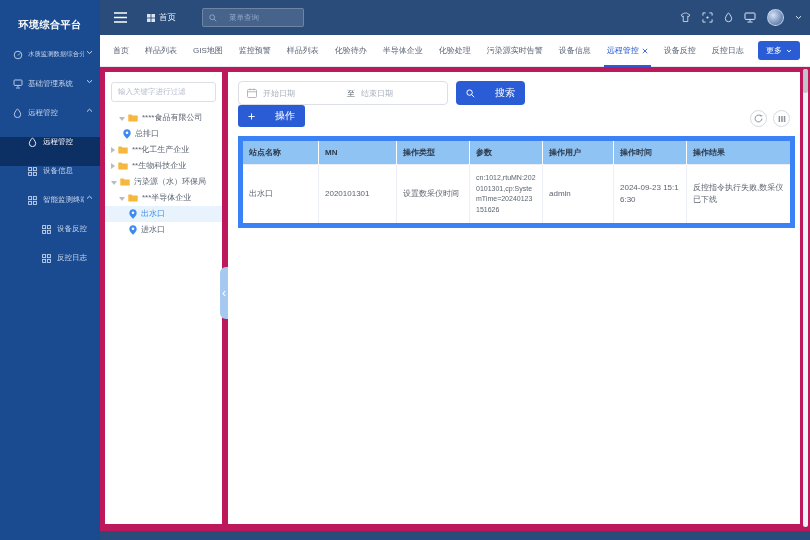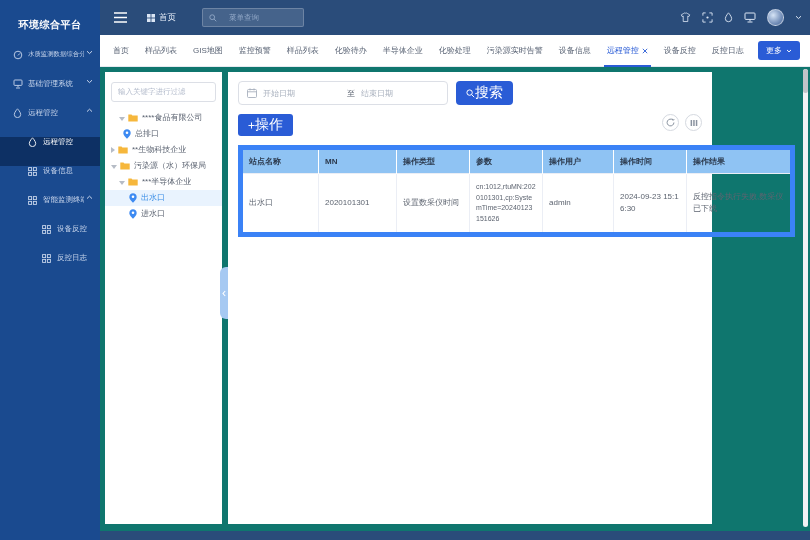--- a/index.html
+++ b/index.html
@@ -30,45 +30,45 @@
   .avatar { width:17px; height:17px; border-radius:50%; background:radial-gradient(circle at 35% 35%, #d6e4f6, #7d97bf 55%, #3c5e93); border:1px solid rgba(255,255,255,.5); cursor:pointer; }
 
   
   .tabbar { position:absolute; left:100px; top:35px; width:710px; height:32px; background:#fff; border-bottom:1px solid #e6e9f0; display:flex; align-items:center; padding:0 86px 0 13px; }
   .tab { font-size:8px; color:#5a6475; margin-right:16px; height:100%; display:flex; align-items:center; gap:3px; position:relative; cursor:pointer; white-space:nowrap; }
   .tab.active { color:#2a5cd6; }
   .tab.active::after { content:""; position:absolute; bottom:-1px; left:-3px; right:-3px; height:2px; background:#2a5cd6; }
   .more-btn { position:absolute; right:10px; top:6px; height:19px; background:#2a5cd6; color:#fff; font-size:8px; border-radius:3px; padding:0 8px; display:flex; align-items:center; gap:4px; cursor:pointer; }
 
   
-  .content { position:absolute; left:100px; top:67px; width:710px; height:464px; background:#0f766e; }
+  .content { position:absolute; left:100px; top:67px; width:710px; height:464px; background:#be185d; }
   .bottom-strip { position:absolute; left:100px; top:531px; width:710px; height:9px; background:#2a4c7a; }
 
   .tree-panel { position:absolute; left:5px; top:5px; width:117px; height:452px; background:#fff; padding:8px 6px; overflow:hidden; }
   .filter { width:100%; height:20px; border:1px solid #dcdfe6; border-radius:3px; font-size:7.5px; padding:0 6px; outline:none; color:#5a6270; }
   .filter::placeholder { color:#b4bccc; }
   .tree { margin-top:8px; font-size:8px; color:#5a6270; }
   .tree-row { display:flex; align-items:center; height:16px; cursor:pointer; white-space:nowrap; margin:0 -6px; padding-right:4px; }
   .tree-row .lbl { margin-left:4px; overflow:hidden; }
   .tree-row.selected { background:#e9f3fe; }
   .tree-row.selected .lbl { color:#3a8ee6; }
   .caret { width:0; height:0; border-top:3px solid transparent; border-bottom:3px solid transparent; border-left:4px solid #b6bcc6; margin-right:3px; flex:none; }
   .caret.open { border-left:3px solid transparent; border-right:3px solid transparent; border-top:4px solid #b6bcc6; border-bottom:none; margin-top:2px; }
   .t-ic { flex:none; display:flex; }
 
-  .main-panel { position:absolute; left:128px; top:5px; width:484px; height:452px; background:#fff; padding:9px 10px; }
+  .main-panel { position:absolute; left:128px; top:5px; width:572px; height:452px; background:#fff; padding:9px 10px; }
   .collapse-handle { position:absolute; left:-8px; top:195px; width:8px; height:52px; background:#a6c9f2; border-radius:6px 0 0 6px; display:flex; align-items:center; justify-content:center; cursor:pointer; }
 
   .filter-bar { display:flex; align-items:center; }
   .date-range { width:210px; height:24px; border:1px solid #dcdfe6; border-radius:4px; display:flex; align-items:center; padding:0 8px; gap:6px; font-size:8px; cursor:pointer; }
   .ph { color:#a8b0bd; flex:1; }
   .sep { color:#5a6270; flex:none; }
-  .btn { height:24px; background:#2a5cd6; color:#fff; border:none; border-radius:4px; padding:0 10px; display:flex; align-items:center; gap:0; font-size:14px; cursor:pointer; font-family:inherit; }
+  .btn { height:24px; background:#2a5cd6; color:#fff; border:none; border-radius:4px; padding:0 10px; display:flex; align-items:center; gap:20px; font-size:10px; cursor:pointer; font-family:inherit; }
   .search-btn { margin-left:8px; }
-  .action-bar { margin-top:9px; display:flex; align-items:flex-start; }
+  .action-bar { display:flex; align-items:flex-end; }
   .action-btn { height:22px; border-radius:3px; }
   .circles { margin-left:auto; display:flex; gap:6px; }
   .circle-btn { width:17px; height:17px; border:1px solid #d5d9e0; border-radius:50%; background:#fff; display:flex; align-items:center; justify-content:center; color:#8a93a0; cursor:pointer; }
 
   table { width:100%; border-collapse:collapse; table-layout:fixed; margin-top:9px; border:5px solid #3b82f6; }
   th { background:#8fc3f3; color:#2c3a4d; font-size:8px; font-weight:bold; text-align:left; padding:6px 6px; border-right:1px solid rgba(255,255,255,.65); overflow:hidden; white-space:nowrap; }
   td { font-size:8px; color:#5d6470; padding:8px 6px; border:1px solid #ebeef5; vertical-align:middle; word-break:break-all; line-height:1.5; }
   td.params { font-size:7px; }
 
   .v-scroll { position:absolute; right:2px; top:2px; width:5px; height:458px; background:#f1f2f4; border-radius:3px; }
@@ -326,20 +326,29 @@
         <span class="lbl">****食品有限公司</span>
       </div>
       <div class="tree-row" style="padding-left:18px">
         <span class="t-ic">
             <svg width="8" height="10" viewBox="0 0 8 10">
               <path d="M4 .3 C1.9 .3 .3 1.9 .3 4 c0 2.5 3.7 5.7 3.7 5.7 S7.7 6.5 7.7 4 C7.7 1.9 6.1 .3 4 .3 Z" fill="#3d8af2"></path>
               <circle cx="4" cy="3.8" r="1.3" fill="#fff"></circle>
             </svg>
           </span>
         <span class="lbl">总排口</span>
+      </div>
+      <div class="tree-row" style="padding-left:6px">
+        <span class="caret"></span>
+        <span class="t-ic">
+            <svg width="10" height="8" viewBox="0 0 10 8">
+              <path d="M.3 .6 h3.2 l.9 1 h5.3 V7.4 H.3 Z" fill="#f6b73c"></path>
+            </svg>
+          </span>
+        <span class="lbl">***化工生产企业</span>
       </div>
       <div class="tree-row" style="padding-left:6px">
         <span class="caret"></span>
         <span class="t-ic">
             <svg width="10" height="8" viewBox="0 0 10 8">
               <path d="M.3 .6 h3.2 l.9 1 h5.3 V7.4 H.3 Z" fill="#f6b73c"></path>
             </svg>
           </span>
         <span class="lbl">**生物科技企业</span>
       </div>

